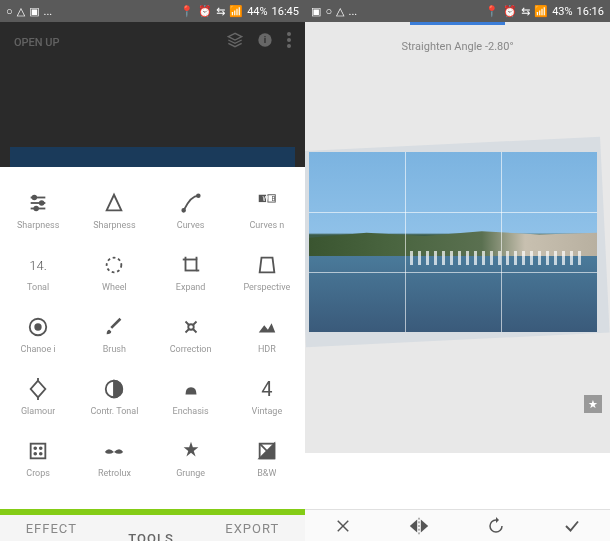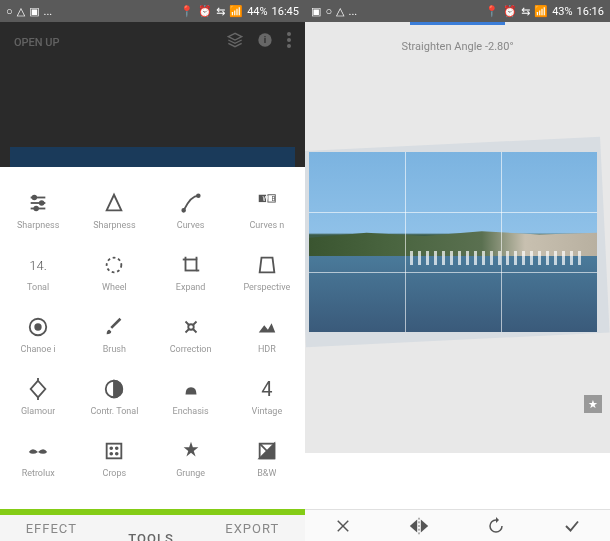--- a/index.html
+++ b/index.html
@@ -237,37 +237,37 @@
           </div>
           <div class="tool-label">Enchasis</div>
         </div>
     <div class="tool-item">
           <div class="tool-icon" style="font-size:20px;color:#555;">4</div>
           <div class="tool-label">Vintage</div>
         </div>
 
     <div class="tool-item">
           <div class="tool-icon">
-            <svg width="22" height="14" viewBox="0 0 24 14" fill="#555">
-              <path d="M2 8 Q6 2 12 8 Q18 2 22 8 Q18 12 12 8 Q6 12 2 8"></path>
-            </svg>
-          </div>
-          <div class="tool-label">Retrolux</div>
-        </div>
-    <div class="tool-item">
-          <div class="tool-icon">
             <svg width="22" height="22" viewBox="0 0 24 24" fill="none" stroke="#555" stroke-width="2">
               <rect x="4" y="4" width="16" height="16"></rect>
               <circle cx="9" cy="9" r="1" fill="#555"></circle>
               <circle cx="15" cy="9" r="1" fill="#555"></circle>
               <circle cx="9" cy="15" r="1" fill="#555"></circle>
               <circle cx="15" cy="15" r="1" fill="#555"></circle>
             </svg>
           </div>
           <div class="tool-label">Crops</div>
+        </div>
+    <div class="tool-item">
+          <div class="tool-icon">
+            <svg width="22" height="14" viewBox="0 0 24 14" fill="#555">
+              <path d="M2 8 Q6 2 12 8 Q18 2 22 8 Q18 12 12 8 Q6 12 2 8"></path>
+            </svg>
+          </div>
+          <div class="tool-label">Retrolux</div>
         </div>
     <div class="tool-item">
           <div class="tool-icon">
             <svg width="22" height="22" viewBox="0 0 24 24" fill="#555">
               <path d="M12 2 L14 8 L20 8 L15 12 L17 18 L12 14 L7 18 L9 12 L4 8 L10 8 Z"></path>
             </svg>
           </div>
           <div class="tool-label">Grunge</div>
         </div>
     <div class="tool-item">

